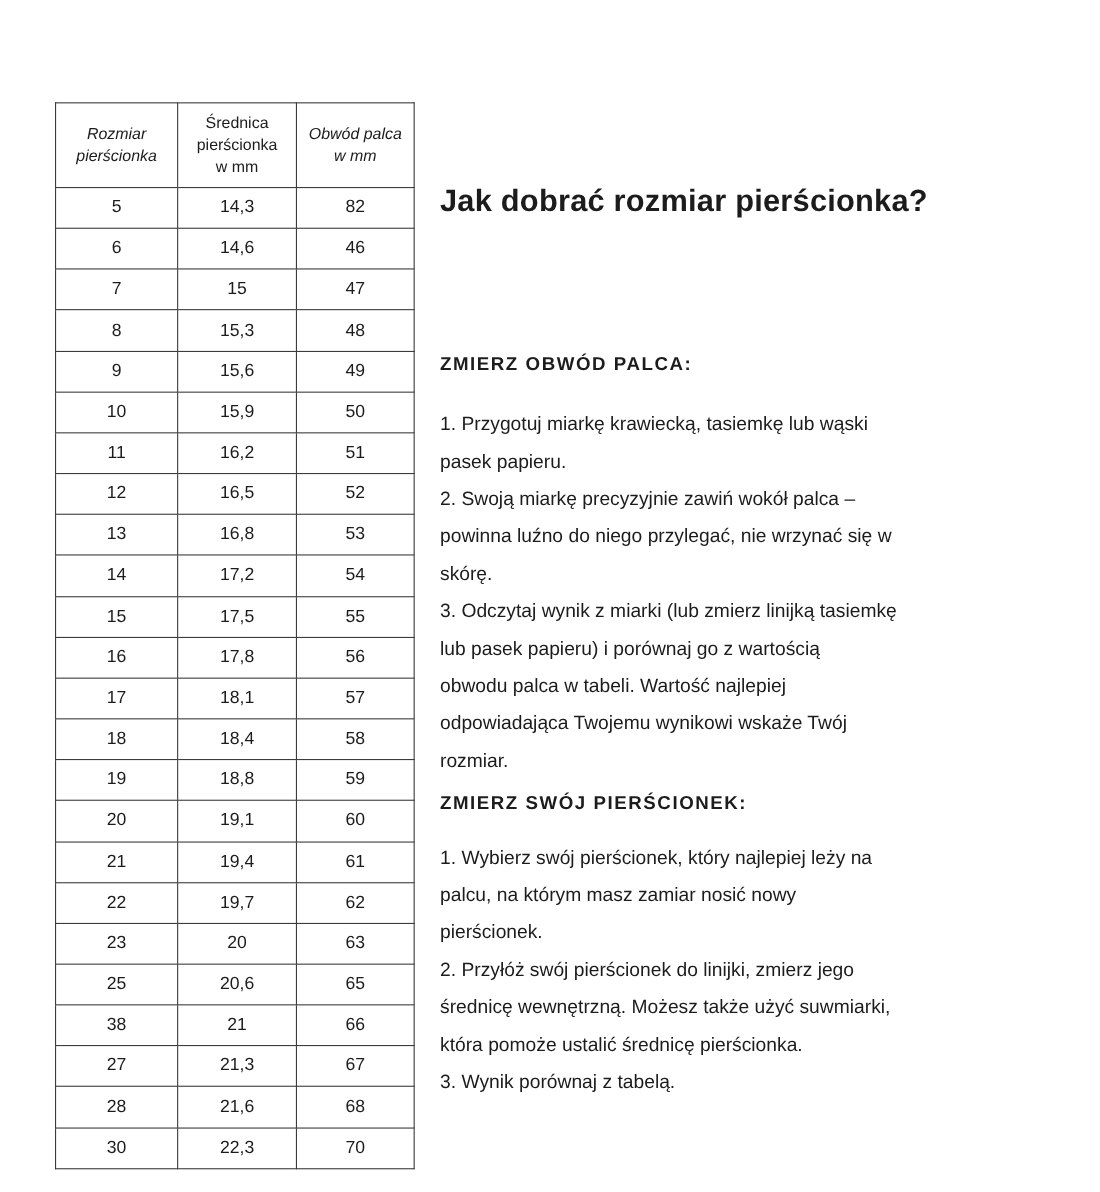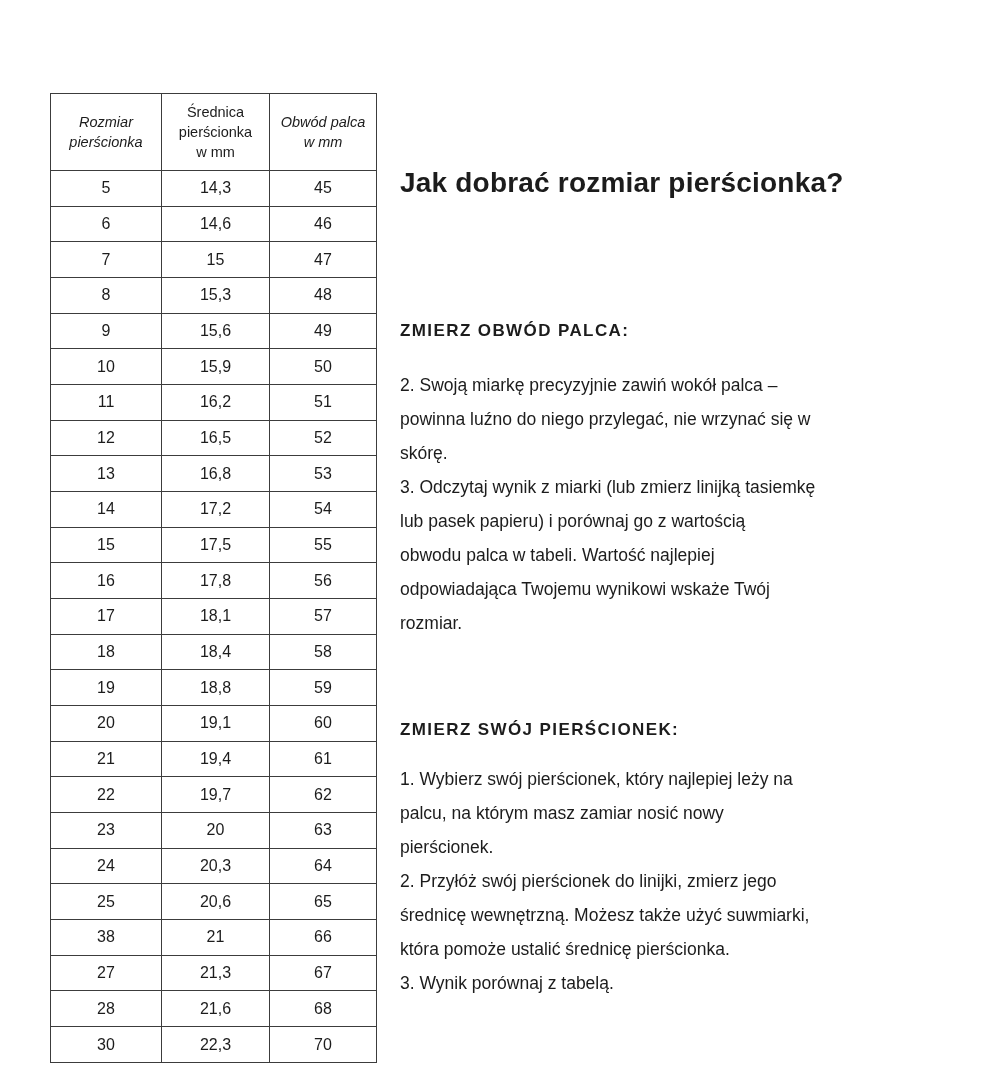--- a/index.html
+++ b/index.html
@@ -108,21 +108,21 @@
 pierścionka
 w mm</th>
         <th class="col-circ">Obwód palca
 w mm</th>
       </tr>
     </thead>
     <tbody id="table-body">
         <tr>
           <td>5</td>
           <td>14,3</td>
-          <td>45</td>
+          <td>82</td>
         </tr>
         <tr>
           <td>6</td>
           <td>14,6</td>
           <td>46</td>
         </tr>
         <tr>
           <td>7</td>
           <td>15</td>
           <td>47</td>
@@ -201,25 +201,20 @@
           <td>22</td>
           <td>19,7</td>
           <td>62</td>
         </tr>
         <tr>
           <td>23</td>
           <td>20</td>
           <td>63</td>
         </tr>
         <tr>
-          <td>24</td>
-          <td>20,3</td>
-          <td>64</td>
-        </tr>
-        <tr>
           <td>25</td>
           <td>20,6</td>
           <td>65</td>
         </tr>
         <tr>
           <td>38</td>
           <td>21</td>
           <td>66</td>
         </tr>
         <tr>
@@ -237,21 +232,22 @@
           <td>22,3</td>
           <td>70</td>
         </tr>
       </tbody>
   </table>
 
   <div class="content">
     <h1 class="title">Jak dobrać rozmiar pierścionka?</h1>
 
     <h2 class="heading heading-1">ZMIERZ OBWÓD PALCA:</h2>
-    <div class="steps steps-1" id="steps-0"><p class="step">2. Swoją miarkę precyzyjnie zawiń wokół palca –
+    <div class="steps steps-1" id="steps-0"><p class="step">1. Przygotuj miarkę krawiecką, tasiemkę lub wąski
+pasek papieru.</p><p class="step">2. Swoją miarkę precyzyjnie zawiń wokół palca –
 powinna luźno do niego przylegać, nie wrzynać się w
 skórę.</p><p class="step">3. Odczytaj wynik z miarki (lub zmierz linijką tasiemkę
 lub pasek papieru) i porównaj go z wartością
 obwodu palca w tabeli. Wartość najlepiej
 odpowiadająca Twojemu wynikowi wskaże Twój
 rozmiar.</p></div>
 
     <h2 class="heading heading-2">ZMIERZ SWÓJ PIERŚCIONEK:</h2>
     <div class="steps steps-2" id="steps-1"><p class="step">1.  Wybierz swój pierścionek, który najlepiej leży na
 palcu, na którym masz zamiar nosić nowy

